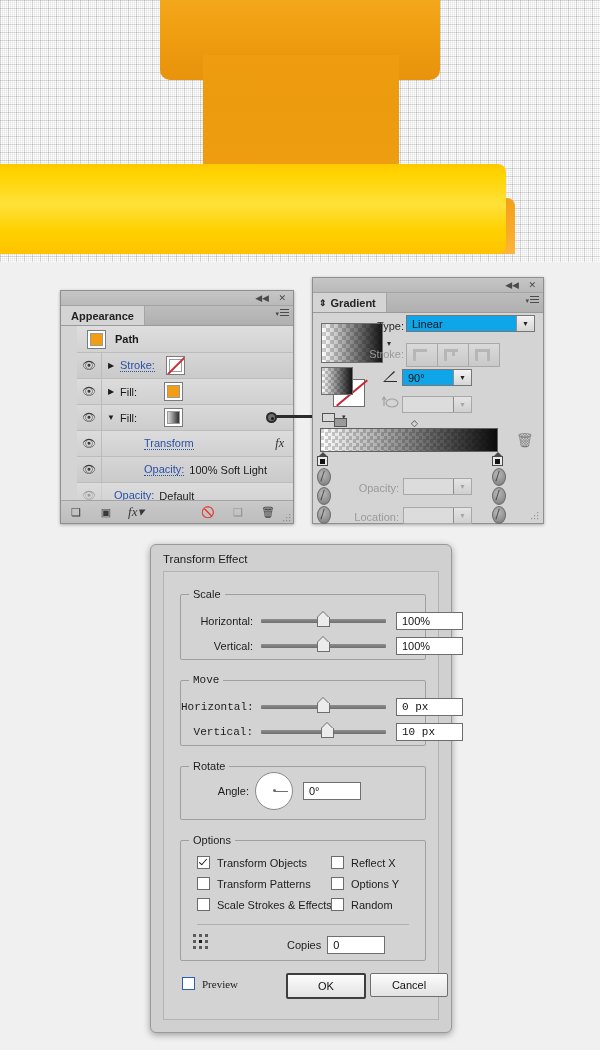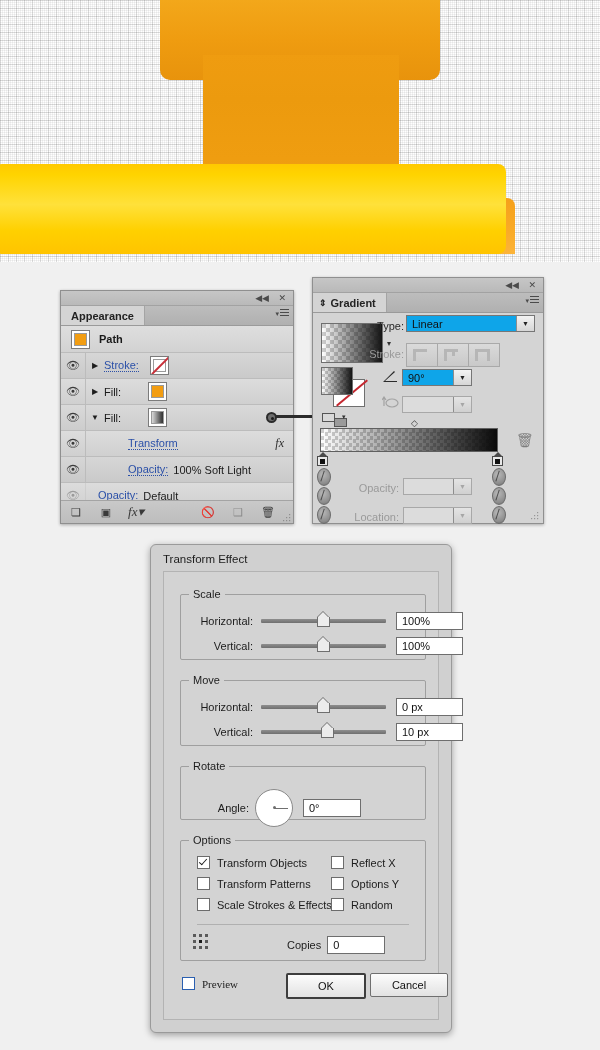--- a/index.html
+++ b/index.html
@@ -84,21 +84,21 @@
   .tab.with-caret{padding-left:6px;}
   .panel-menu{
     position:absolute;right:4px;top:3px;display:flex;align-items:center;gap:1px;
     color:#4b4b4b;font-size:9px;
   }
   .burger{display:inline-block;width:9px;}
   .burger i{display:block;height:1px;background:#4b4b4b;margin-bottom:2px;}
 
   
   #appearance{left:60px;top:290px;width:232px;height:232px;}
-  #appearance .rows{background:#d2d2d2;}
+  #appearance .rows{background:#d2d2d2;margin-left:16px;}
   .ap-row{
     height:25px;display:flex;align-items:center;
     border-bottom:1px solid #bcbcbc;position:relative;
     background:linear-gradient(to bottom,#dcdcdc,#d0d0d0);
   }
   .ap-row.alt{background:linear-gradient(to bottom,#d6d6d6,#cacaca);}
   .ap-row.sel{background:linear-gradient(to bottom,#d9d9d9,#cdcdcd);}
   .ap-eye{
     width:24px;text-align:center;font-size:11px;color:#3a3a3a;flex:0 0 24px;
     border-right:1px solid #bcbcbc;height:100%;display:flex;align-items:center;justify-content:center;
@@ -543,21 +543,21 @@
               <span class="kt"></span>
               <span class="kb"></span>
             </span>
         </span>
         <span class="txtbox" style="width:67px;">
           <span>100%</span>
         </span>
       </div>
     </fieldset>
 
-    <fieldset class="grp" style="left:16px;top:102px;width:244px;height:70px;">
+    <fieldset class="grp" style="left:16px;top:102px;width:244px;height:70px;font-family:Liberation Mono, monospace;">
       <legend>Move</legend>
       <div class="rowline" style="left:0;top:12px;">
         <span class="rl-label">Horizontal:</span>
         <span class="slider">
           <span class="knob" style="left:56px;">
               <span class="kt"></span>
               <span class="kb"></span>
             </span>
         </span>
         <span class="txtbox" style="width:67px;">
@@ -573,21 +573,21 @@
             </span>
         </span>
         <span class="txtbox" style="width:67px;">
           <span>10 px</span>
         </span>
       </div>
     </fieldset>
 
     <fieldset class="grp" style="left:16px;top:188px;width:244px;height:58px;">
       <legend>Rotate</legend>
-      <div class="rowline" style="left:0;top:17px;">
+      <div class="rowline" style="left:0;top:0;">
         <span class="rl-label" style="width:68px;">Angle:</span>
         <span class="angledial" style="margin-left:6px;">
           <span class="ln"></span>
             <span class="ctr"></span>
         </span>
         <span class="txtbox" style="width:58px;">
           <span>0°</span>
         </span>
       </div>
     </fieldset>

